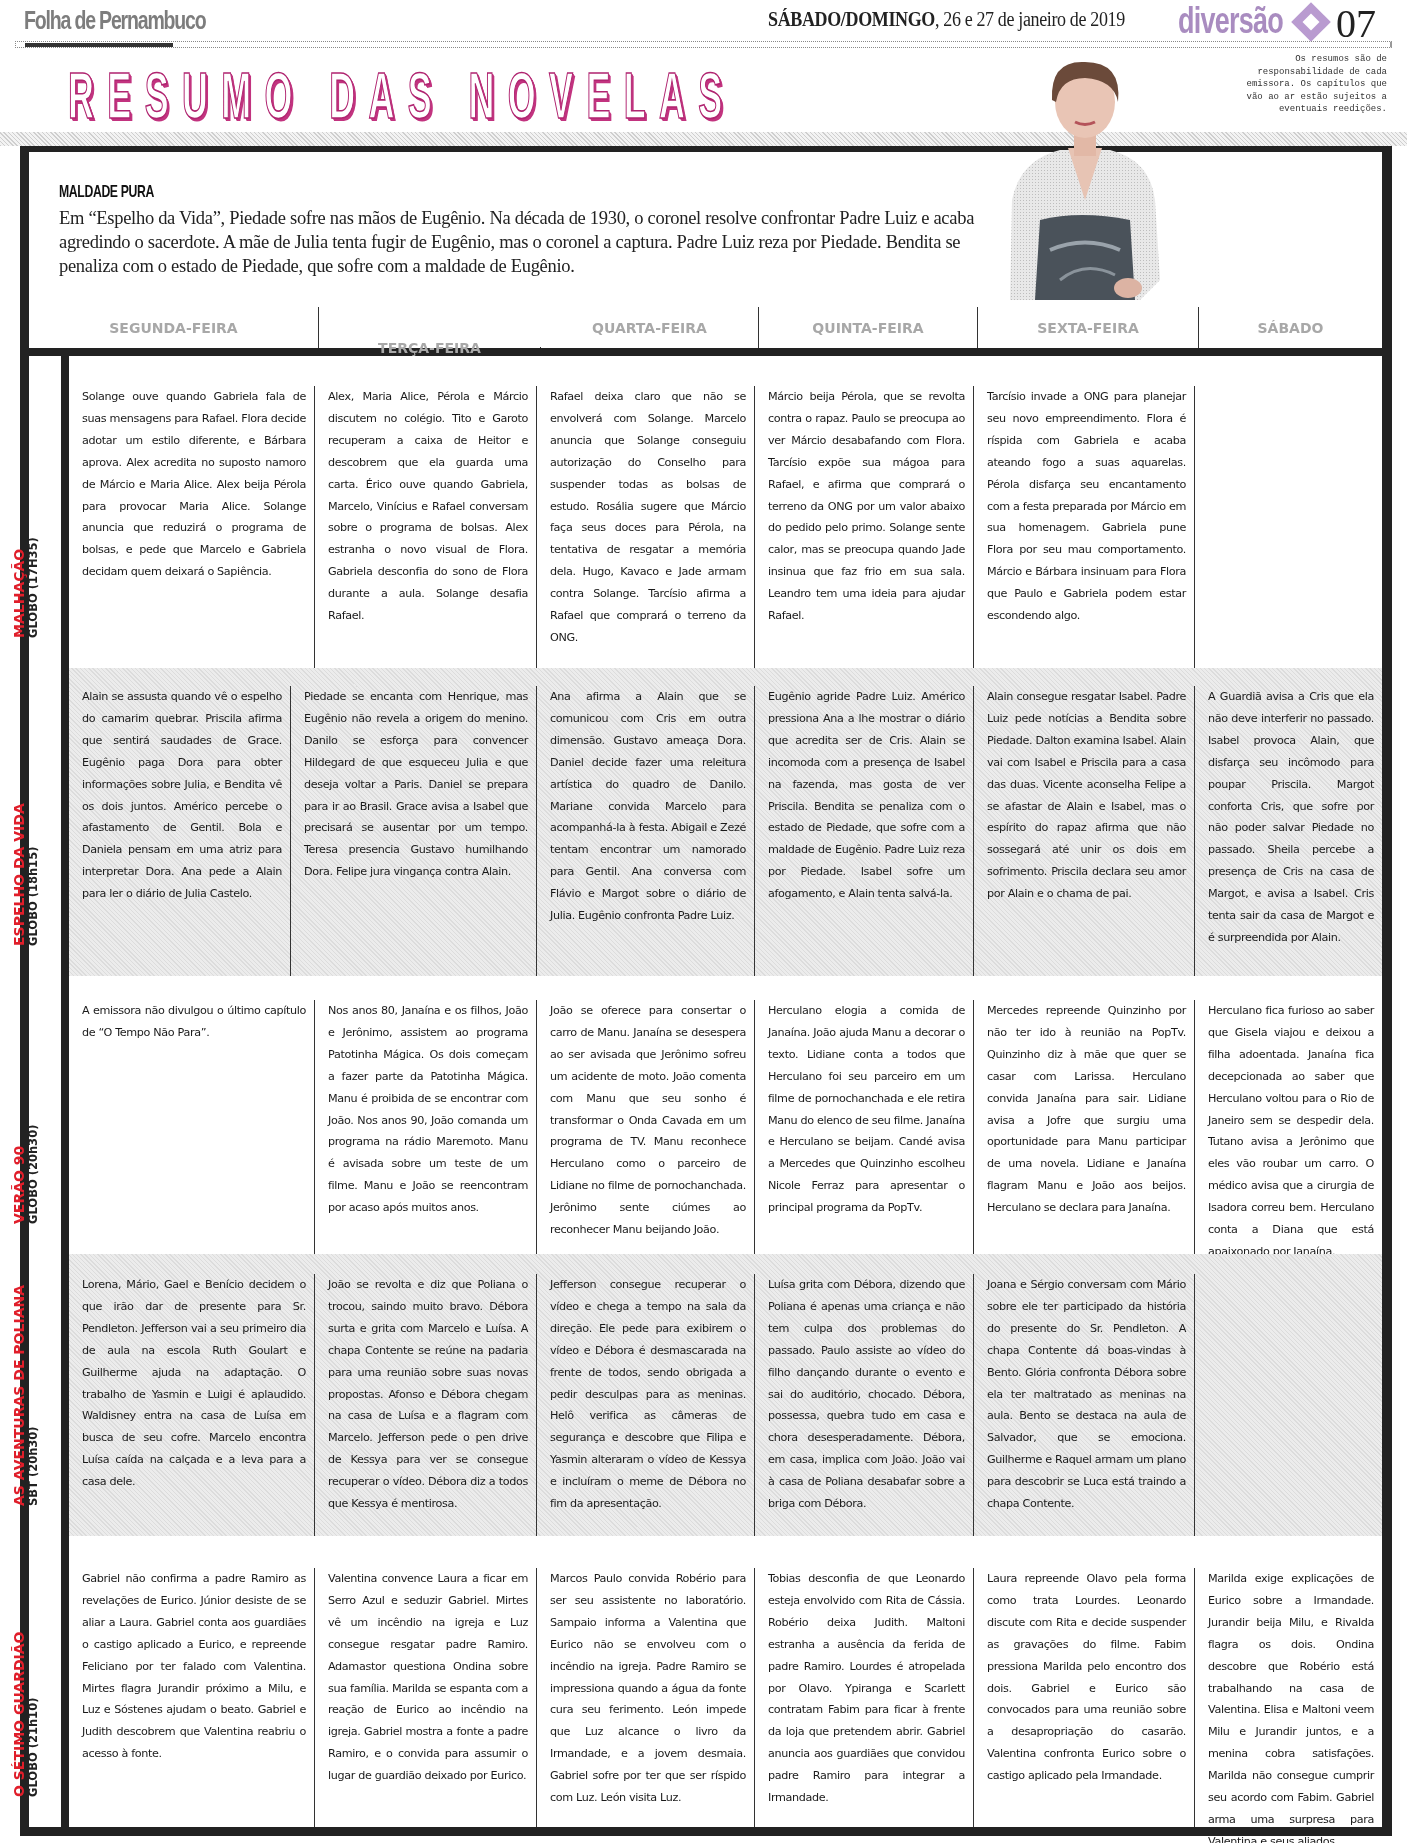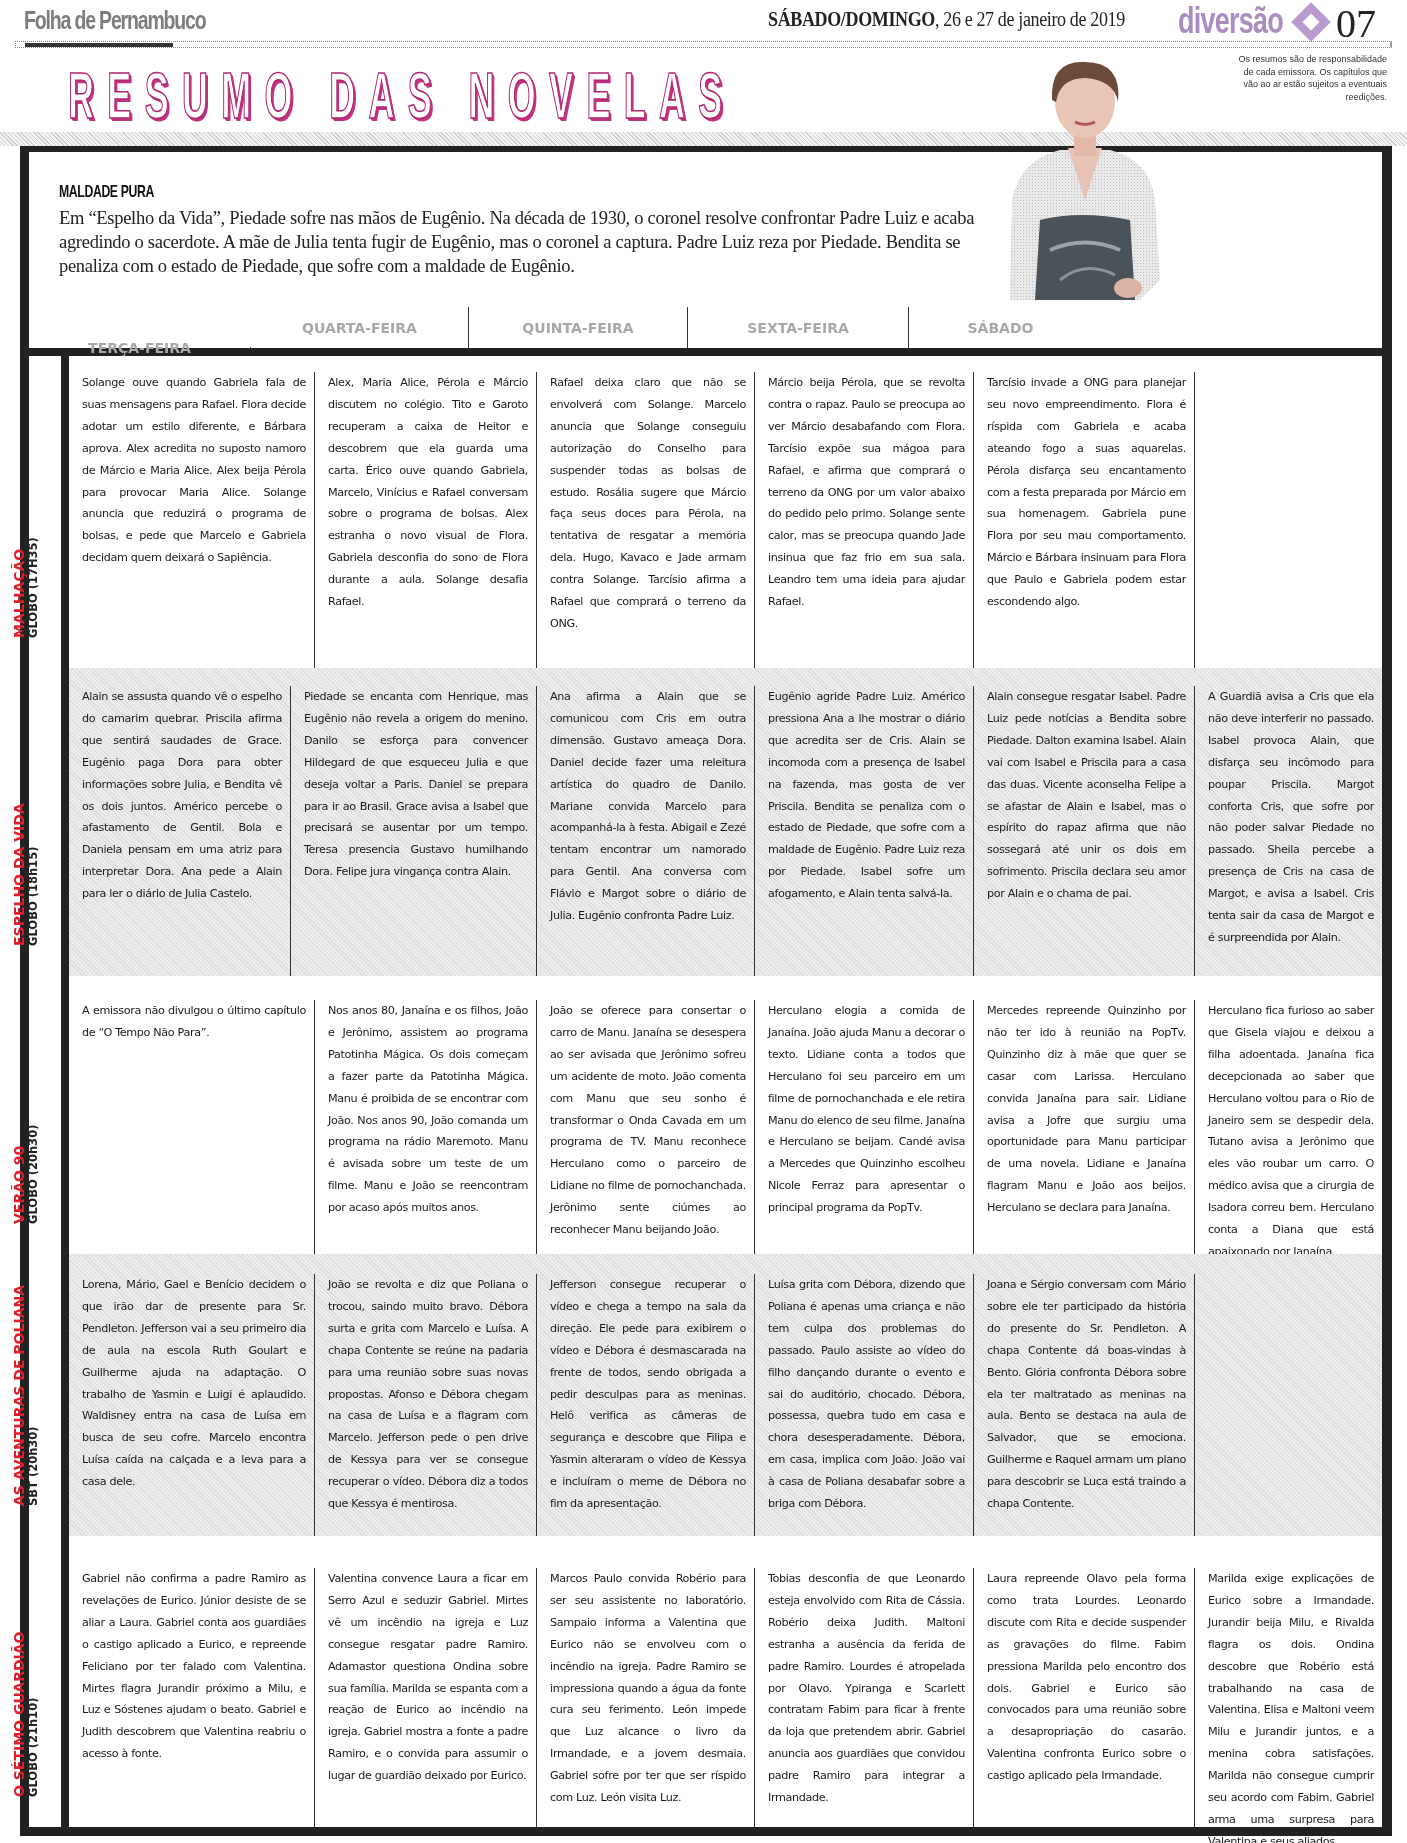--- a/index.html
+++ b/index.html
@@ -53,21 +53,21 @@
     position: absolute; left: 68px; top: 58px;
     font-family: "Liberation Sans", sans-serif; font-weight: bold;
     font-size: 62px; color: #fff; letter-spacing: 23px;
     -webkit-text-stroke: 1.6px #b02470;
     text-shadow: 4px 3px 0 #c2337f, 3px 2px 0 #c2337f, 2px 1px 0 #c2337f;
     transform: scaleX(0.58) scaleY(1.05); transform-origin: left top;
     white-space: nowrap;
   }
   .disclaimer {
     position: absolute; right: 20px; top: 53px; width: 150px;
-    font-family: Liberation Sans, sans-serif; font-size: 9px; line-height: 12.5px;
+    font-family: Liberation Mono, monospace; font-size: 9px; line-height: 12.5px;
     text-align: right; color: #333;
   }
   .stripe-band {
     position: absolute; left: 0; top: 132px; width: 1407px; height: 14px;
     background: repeating-linear-gradient(45deg, #cfcfcf 0 1px, #f3f3f3 1px 3px);
   }
   .frame {
     position: absolute; left: 20px; top: 146px; width: 1372px; height: 1690px;
     background: #222;
   }
@@ -181,39 +181,40 @@
   <path d="M70 230 Q95 210 125 225" stroke="#8a939b" stroke-width="3" fill="none"></path>
   <path d="M78 98 L95 150 L112 98 Z" fill="#e7c4b4"></path>
   <rect x="84" y="78" width="22" height="28" fill="#e2b8a6"></rect>
   <ellipse cx="95" cy="52" rx="30" ry="36" fill="#e9c5b5"></ellipse>
   <path d="M62 50 Q60 10 95 12 Q132 12 128 52 Q124 30 95 28 Q70 28 66 52 Z" fill="#6b4a3a"></path>
   <path d="M85 72 Q95 77 105 72" stroke="#b4535a" stroke-width="3" fill="none"></path>
   <ellipse cx="138" cy="238" rx="14" ry="10" fill="#dcb3a3"></ellipse>
 </svg>
 
 <div class="daybar">
+  <div class="day d0">SEGUNDA-FEIRA</div>
   <div class="day d1">TERÇA-FEIRA</div>
   <div class="day d2">QUARTA-FEIRA</div>
   <div class="day d3">QUINTA-FEIRA</div>
   <div class="day d4">SEXTA-FEIRA</div>
   <div class="day d5">SÁBADO</div>
 </div>
 
 <div class="grid">
 
   <div class="row" style="top:0; height:312px;">
     <div class="label">
       <div class="label-inner">
           <div class="label-text">
         <span class="show">MALHAÇÃO</span>
         <span class="chan">GLOBO (17H35)</span>
       </div>
         </div>
     </div>
-    <div class="cells" style="padding-top:16px;">
+    <div class="cells" style="padding-top:30px;">
       <div class="cell c0">Solange ouve quando Gabriela fala de suas mensagens para Rafael. Flora decide adotar um estilo diferente, e Bárbara aprova. Alex acredita no suposto namoro de Márcio e Maria Alice. Alex beija Pérola para provocar Maria Alice. Solange anuncia que reduzirá o programa de bolsas, e pede que Marcelo e Gabriela decidam quem deixará o Sapiência.</div>
       <div class="cell c1">Alex, Maria Alice, Pérola e Márcio discutem no colégio. Tito e Garoto recuperam a caixa de Heitor e descobrem que ela guarda uma carta. Érico ouve quando Gabriela, Marcelo, Vinícius e Rafael conversam sobre o programa de bolsas. Alex estranha o novo visual de Flora. Gabriela desconfia do sono de Flora durante a aula. Solange desafia Rafael.</div>
       <div class="cell c2">Rafael deixa claro que não se envolverá com Solange. Marcelo anuncia que Solange conseguiu autorização do Conselho para suspender todas as bolsas de estudo. Rosália sugere que Márcio faça seus doces para Pérola, na tentativa de resgatar a memória dela. Hugo, Kavaco e Jade armam contra Solange. Tarcísio afirma a Rafael que comprará o terreno da ONG.</div>
       <div class="cell c3">Márcio beija Pérola, que se revolta contra o rapaz. Paulo se preocupa ao ver Márcio desabafando com Flora. Tarcísio expõe sua mágoa para Rafael, e afirma que comprará o terreno da ONG por um valor abaixo do pedido pelo primo. Solange sente calor, mas se preocupa quando Jade insinua que faz frio em sua sala. Leandro tem uma ideia para ajudar Rafael.</div>
       <div class="cell c4">Tarcísio invade a ONG para planejar seu novo empreendimento. Flora é ríspida com Gabriela e acaba ateando fogo a suas aquarelas. Pérola disfarça seu encantamento com a festa preparada por Márcio em sua homenagem. Gabriela pune Flora por seu mau comportamento. Márcio e Bárbara insinuam para Flora que Paulo e Gabriela podem estar escondendo algo.</div>
       <div class="cell c5"></div>
     </div>
   </div>
 
   <div class="row shade" style="top:312px; height:308px;">

